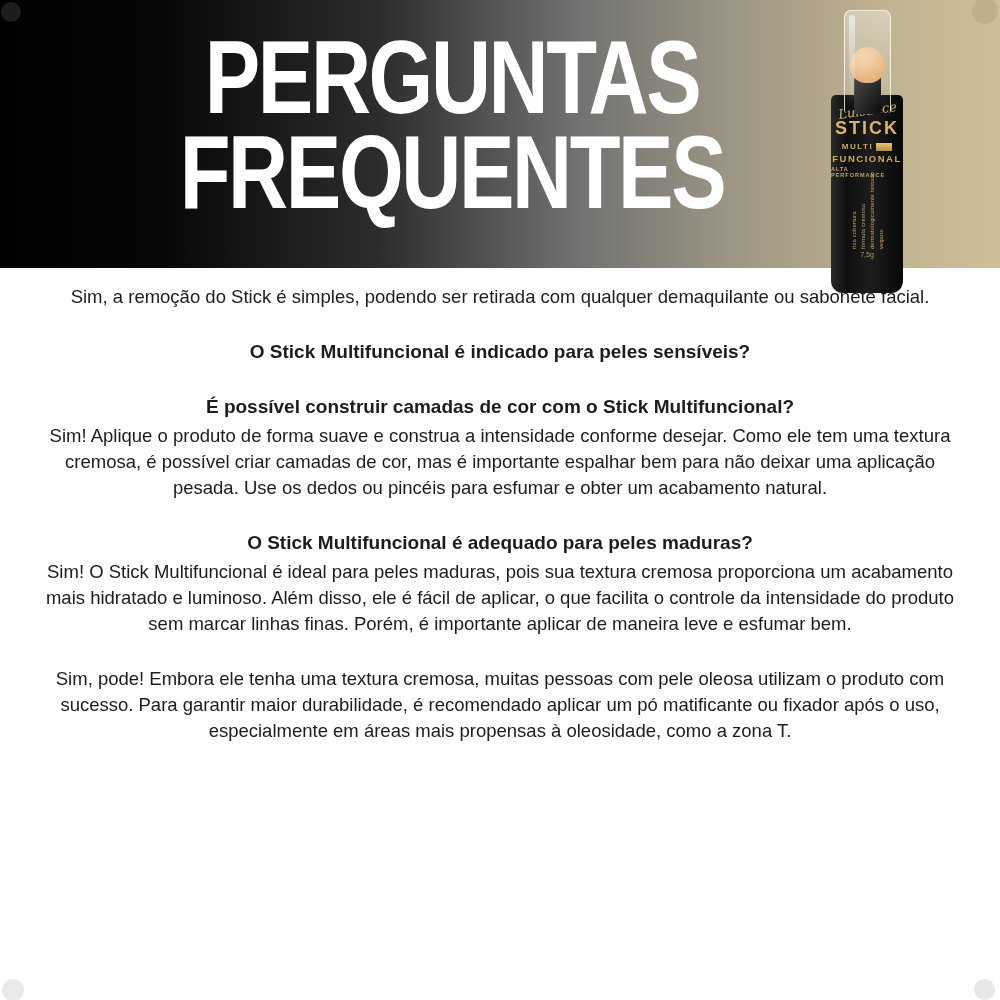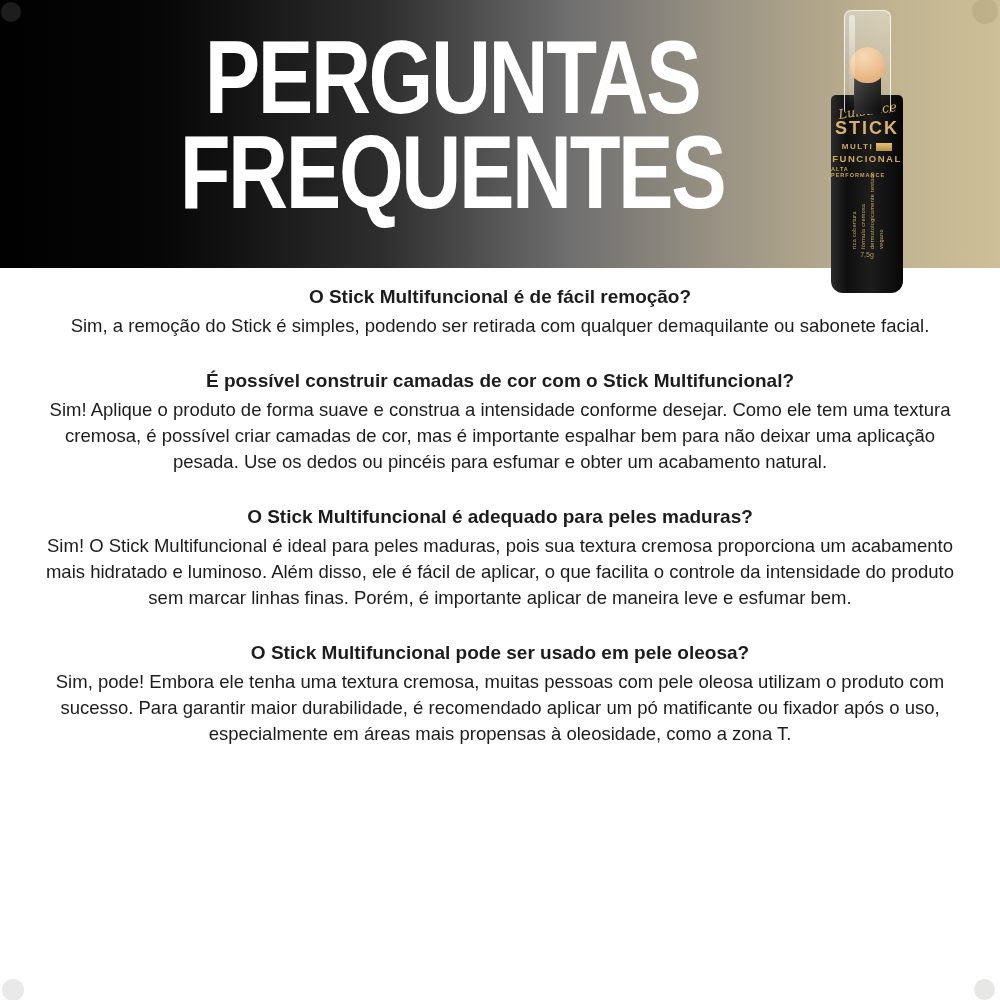--- a/index.html
+++ b/index.html
@@ -97,37 +97,36 @@
       </span>
       <span class="weight">7,5g</span>
     </div>
     <div class="stick-tipbase"></div>
     <div class="stick-tip"></div>
     <div class="stick-cap"></div>
   </div>
 
   <div class="faq">
     <div class="faq-block">
-      <div class="faq-q">O Stick Multifuncional é de fácil remoção?</div>
       <div class="faq-a">Sim, a remoção do Stick é simples, podendo ser retirada com qualquer demaquilante ou sabonete facial.</div>
     </div>
     <div class="faq-block">
     </div>
     <div class="faq-block">
+      <div class="faq-q">O Stick Multifuncional é indicado para peles sensíveis?</div>
     </div>
     <div class="faq-block">
       <div class="faq-q">É possível construir camadas de cor com o Stick Multifuncional?</div>
       <div class="faq-a">Sim! Aplique o produto de forma suave e construa a intensidade conforme desejar. Como ele tem uma textura cremosa, é possível criar camadas de cor, mas é importante espalhar bem para não deixar uma aplicação pesada. Use os dedos ou pincéis para esfumar e obter um acabamento natural.</div>
     </div>
     <div class="faq-block">
       <div class="faq-q">O Stick Multifuncional é adequado para peles maduras?</div>
       <div class="faq-a">Sim! O Stick Multifuncional é ideal para peles maduras, pois sua textura cremosa proporciona um acabamento mais hidratado e luminoso. Além disso, ele é fácil de aplicar, o que facilita o controle da intensidade do produto sem marcar linhas finas. Porém, é importante aplicar de maneira leve e esfumar bem.</div>
     </div>
     <div class="faq-block">
-      <div class="faq-q">O Stick Multifuncional pode ser usado em pele oleosa?</div>
       <div class="faq-a">Sim, pode! Embora ele tenha uma textura cremosa, muitas pessoas com pele oleosa utilizam o produto com sucesso. Para garantir maior durabilidade, é recomendado aplicar um pó matificante ou fixador após o uso, especialmente em áreas mais propensas à oleosidade, como a zona T.</div>
     </div>
   </div>
 
   <div class="dot dot-bl"></div>
   <div class="dot dot-br"></div>
 
 </div>
 
 </body></html>

